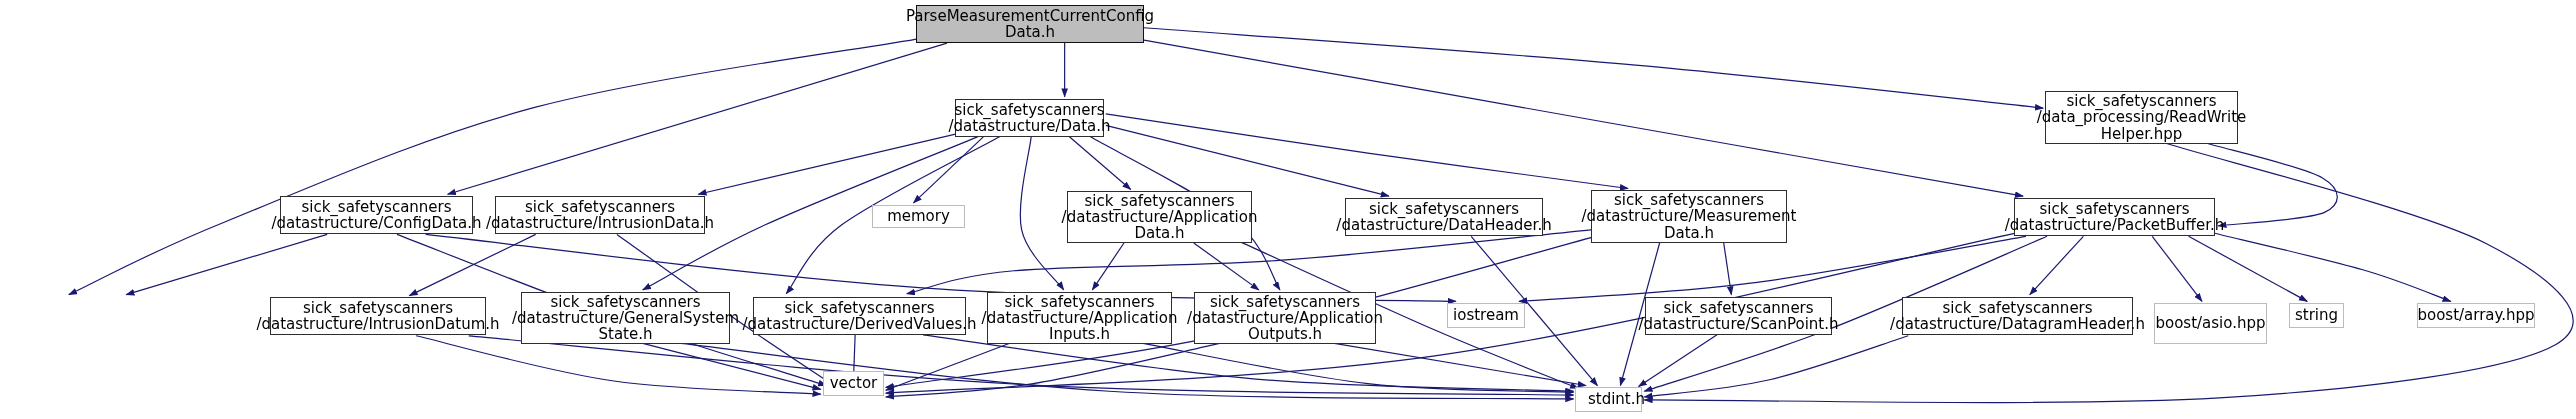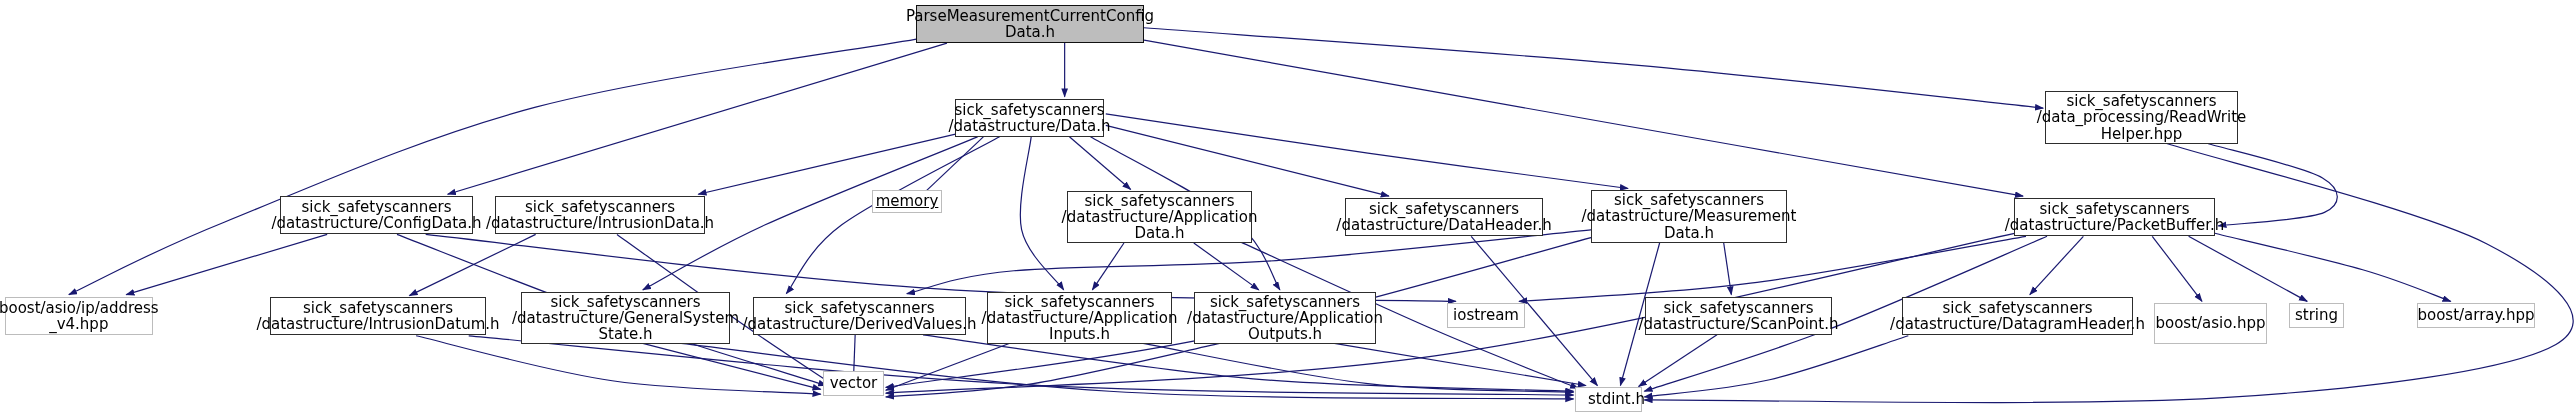--- a/index.html
+++ b/index.html
@@ -79,33 +79,31 @@
 Data.h</span></div>
     <div class="node project" style="left: 955px; top: 99px; width: 149px; height: 38px;"><span class="lbl">sick_safetyscanners
 /datastructure/Data.h</span></div>
     <div class="node project" style="left: 2045px; top: 91px; width: 193px; height: 53px;"><span class="lbl">sick_safetyscanners
 /data_processing/ReadWrite
 Helper.hpp</span></div>
     <div class="node project" style="left: 280px; top: 196px; width: 193px; height: 38px;"><span class="lbl">sick_safetyscanners
 /datastructure/ConfigData.h</span></div>
     <div class="node project" style="left: 495px; top: 196px; width: 210px; height: 38px;"><span class="lbl">sick_safetyscanners
 /datastructure/IntrusionData.h</span></div>
-    <div class="node system" style="left: 872px; top: 190px; width: 70px; height: 23px; text-decoration: underline;"><span class="lbl">memory</span></div>
+    <div class="node system" style="left: 872px; top: 205px; width: 93px; height: 23px;"><span class="lbl">memory</span></div>
     <div class="node project" style="left: 1067px; top: 191px; width: 185px; height: 52px;"><span class="lbl">sick_safetyscanners
 /datastructure/Application
 Data.h</span></div>
     <div class="node project" style="left: 1345px; top: 198px; width: 198px; height: 38px;"><span class="lbl">sick_safetyscanners
 /datastructure/DataHeader.h</span></div>
     <div class="node project" style="left: 1591px; top: 190px; width: 196px; height: 53px;"><span class="lbl">sick_safetyscanners
 /datastructure/Measurement
 Data.h</span></div>
     <div class="node project" style="left: 2014px; top: 198px; width: 201px; height: 38px;"><span class="lbl">sick_safetyscanners
 /datastructure/PacketBuffer.h</span></div>
-    <div class="node system" style="left: 4.8px; top: 297px; width: 148px; height: 38px;"><span class="lbl">boost/asio/ip/address
-_v4.hpp</span></div>
     <div class="node project" style="left: 270px; top: 297px; width: 216px; height: 38px;"><span class="lbl">sick_safetyscanners
 /datastructure/IntrusionDatum.h</span></div>
     <div class="node project" style="left: 521px; top: 292px; width: 209px; height: 52px;"><span class="lbl">sick_safetyscanners
 /datastructure/GeneralSystem
 State.h</span></div>
     <div class="node project" style="left: 753px; top: 297px; width: 213px; height: 38px;"><span class="lbl">sick_safetyscanners
 /datastructure/DerivedValues.h</span></div>
     <div class="node project" style="left: 987px; top: 292px; width: 185px; height: 52px;"><span class="lbl">sick_safetyscanners
 /datastructure/Application
 Inputs.h</span></div>

